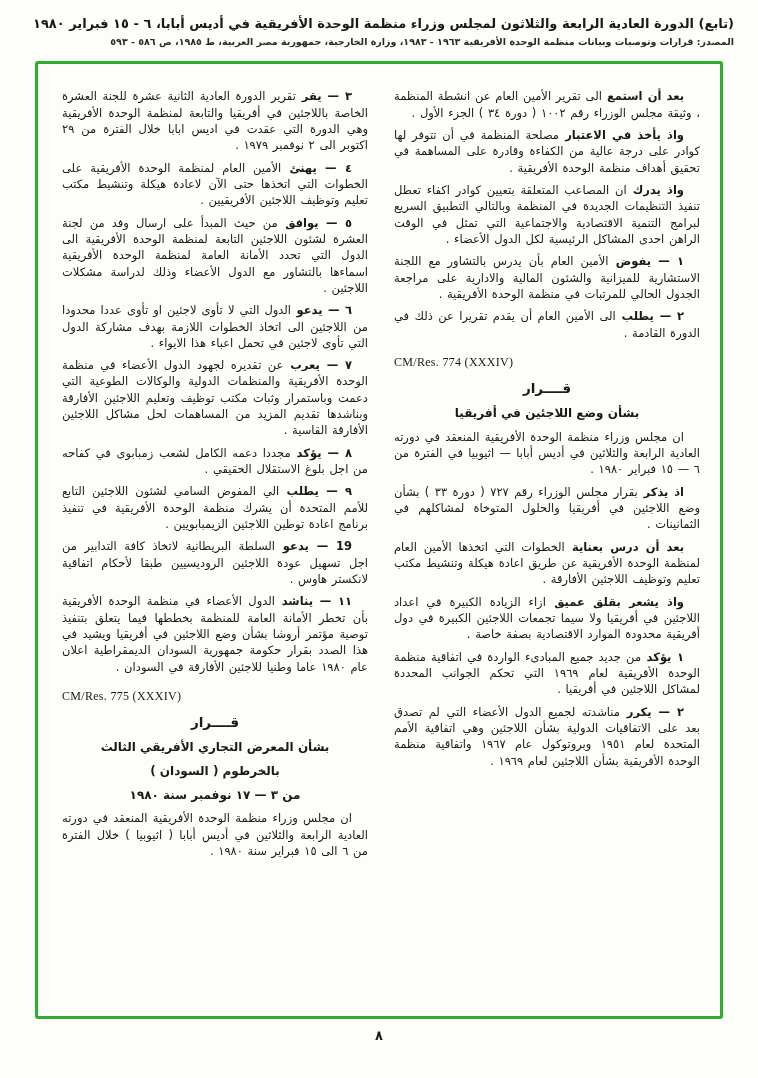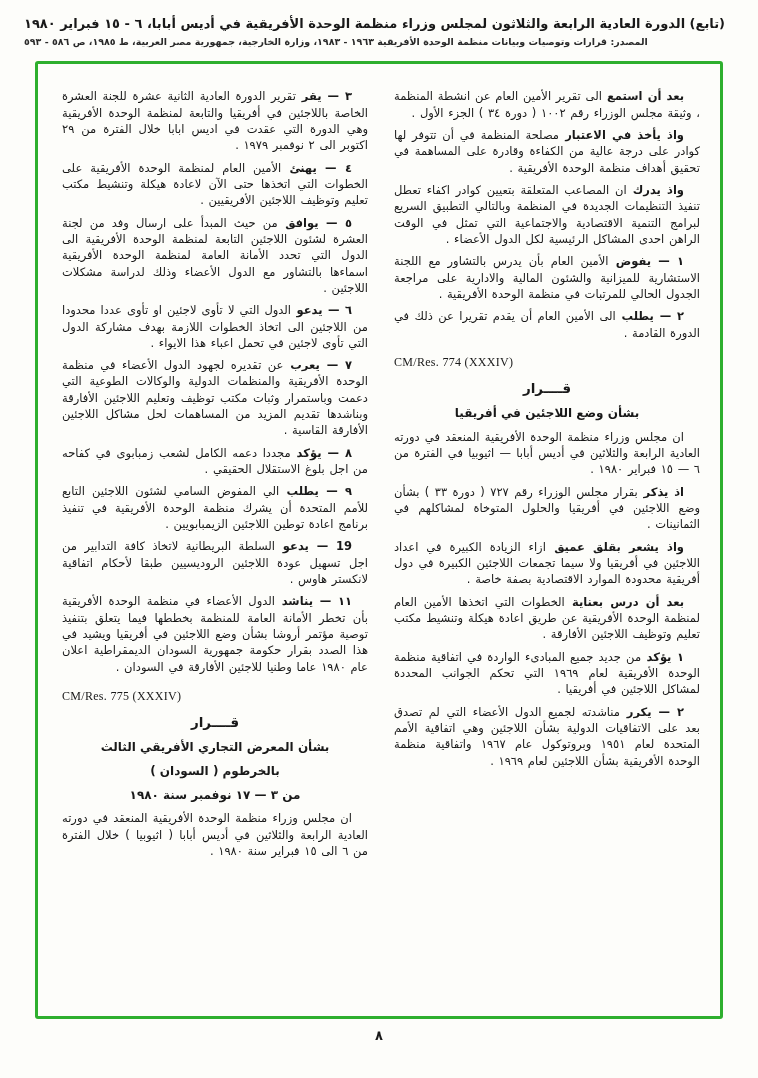--- a/index.html
+++ b/index.html
@@ -7,21 +7,21 @@
     width: 758px;
     height: 1078px;
     background: #fdfdfa;
     font-family: "DejaVu Sans", sans-serif;
     color: #191919;
     overflow: hidden;
     position: relative;
   }
   .page-header {
     direction: rtl;
-    text-align: left;
+    text-align: right;
     padding: 16px 24px 0;
   }
   .header-title {
     font-size: 13px;
     font-weight: bold;
     line-height: 1.3;
   }
   .header-source {
     font-size: 9.5px;
     font-weight: bold;
@@ -107,22 +107,22 @@
       <p class="para"><span class="lead">بعد أن استمع</span><span>الى تقرير الأمين العام عن انشطة المنظمة ، وثيقة مجلس الوزراء رقم ١٠٠٢ ( دورة ٣٤ ) الجزء الأول .</span></p>
       <p class="para"><span class="lead">واذ يأخذ في الاعتبار</span><span>مصلحة المنظمة في أن تتوفر لها كوادر على درجة عالية من الكفاءة وقادرة على المساهمة في تحقيق أهداف منظمة الوحدة الأفريقية .</span></p>
       <p class="para"><span class="lead">واذ يدرك</span><span>ان المصاعب المتعلقة بتعيين كوادر اكفاء تعطل تنفيذ التنظيمات الجديدة في المنظمة وبالتالي التطبيق السريع لبرامج التنمية الاقتصادية والاجتماعية التي تمثل في الوقت الراهن احدى المشاكل الرئيسية لكل الدول الأعضاء .</span></p>
       <p class="para"><span class="lead">١ — يفوض</span><span>الأمين العام بأن يدرس بالتشاور مع اللجنة الاستشارية للميزانية والشئون المالية والادارية على مراجعة الجدول الحالي للمرتبات في منظمة الوحدة الأفريقية .</span></p>
       <p class="para"><span class="lead">٢ — يطلب</span><span>الى الأمين العام أن يقدم تقريرا عن ذلك في الدورة القادمة .</span></p>
       <p class="ref">CM/Res. 774 (XXXIV)</p>
       <p class="heading">قــــرار</p>
       <p class="subheading">بشأن وضع اللاجئين في أفريقيا</p>
       <p class="para"><span>ان مجلس وزراء منظمة الوحدة الأفريقية المنعقد في دورته العادية الرابعة والثلاثين في أديس أبابا — اثيوبيا في الفترة من ٦ — ١٥ فبراير ١٩٨٠ .</span></p>
       <p class="para"><span class="lead">اذ يذكر</span><span>بقرار مجلس الوزراء رقم ٧٢٧ ( دورة ٣٣ ) بشأن وضع اللاجئين في أفريقيا والحلول المتوخاة لمشاكلهم في الثمانينات .</span></p>
+      <p class="para"><span class="lead">بعد أن درس بعناية</span><span>الخطوات التي اتخذها الأمين العام لمنظمة الوحدة الأفريقية عن طريق اعادة هيكلة وتنشيط مكتب تعليم وتوظيف اللاجئين الأفارقة .</span></p>
       <p class="para"><span class="lead">واذ يشعر بقلق عميق</span><span>ازاء الزيادة الكبيرة في اعداد اللاجئين في أفريقيا ولا سيما تجمعات اللاجئين الكبيرة في دول أفريقية محدودة الموارد الاقتصادية بصفة خاصة .</span></p>
-      <p class="para"><span class="lead">بعد أن درس بعناية</span><span>الخطوات التي اتخذها الأمين العام لمنظمة الوحدة الأفريقية عن طريق اعادة هيكلة وتنشيط مكتب تعليم وتوظيف اللاجئين الأفارقة .</span></p>
       <p class="para"><span class="lead">١ يؤكد</span><span>من جديد جميع المبادىء الواردة في اتفاقية منظمة الوحدة الأفريقية لعام ١٩٦٩ التي تحكم الجوانب المحددة لمشاكل اللاجئين في أفريقيا .</span></p>
       <p class="para"><span class="lead">٢ — يكرر</span><span>مناشدته لجميع الدول الأعضاء التي لم تصدق بعد على الاتفاقيات الدولية بشأن اللاجئين وهي اتفاقية الأمم المتحدة لعام ١٩٥١ وبروتوكول عام ١٩٦٧ واتفاقية منظمة الوحدة الأفريقية بشأن اللاجئين لعام ١٩٦٩ .</span></p>
     </div>
 
     <div class="col">
       <p class="para"><span class="lead">٣ — يقر</span><span>تقرير الدورة العادية الثانية عشرة للجنة العشرة الخاصة باللاجئين في أفريقيا والتابعة لمنظمة الوحدة الأفريقية وهي الدورة التي عقدت في اديس ابابا خلال الفترة من ٢٩ اكتوبر الى ٢ نوفمبر ١٩٧٩ .</span></p>
       <p class="para"><span class="lead">٤ — يهنئ</span><span>الأمين العام لمنظمة الوحدة الأفريقية على الخطوات التي اتخذها حتى الآن لاعادة هيكلة وتنشيط مكتب تعليم وتوظيف اللاجئين الأفريقيين .</span></p>
       <p class="para"><span class="lead">٥ — يوافق</span><span>من حيث المبدأ على ارسال وفد من لجنة العشرة لشئون اللاجئين التابعة لمنظمة الوحدة الأفريقية الى الدول التي تحدد الأمانة العامة لمنظمة الوحدة الأفريقية اسماءها بالتشاور مع الدول الأعضاء وذلك لدراسة مشكلات اللاجئين .</span></p>
       <p class="para"><span class="lead">٦ — يدعو</span><span>الدول التي لا تأوى لاجئين او تأوى عددا محدودا من اللاجئين الى اتخاذ الخطوات اللازمة بهدف مشاركة الدول التي تأوى لاجئين في تحمل اعباء هذا الايواء .</span></p>
       <p class="para"><span class="lead">٧ — يعرب</span><span>عن تقديره لجهود الدول الأعضاء في منظمة الوحدة الأفريقية والمنظمات الدولية والوكالات الطوعية التي دعمت وباستمرار وثبات مكتب توظيف وتعليم اللاجئين الأفارقة وبناشدها تقديم المزيد من المساهمات لحل مشاكل اللاجئين الأفارقة القاسية .</span></p>

